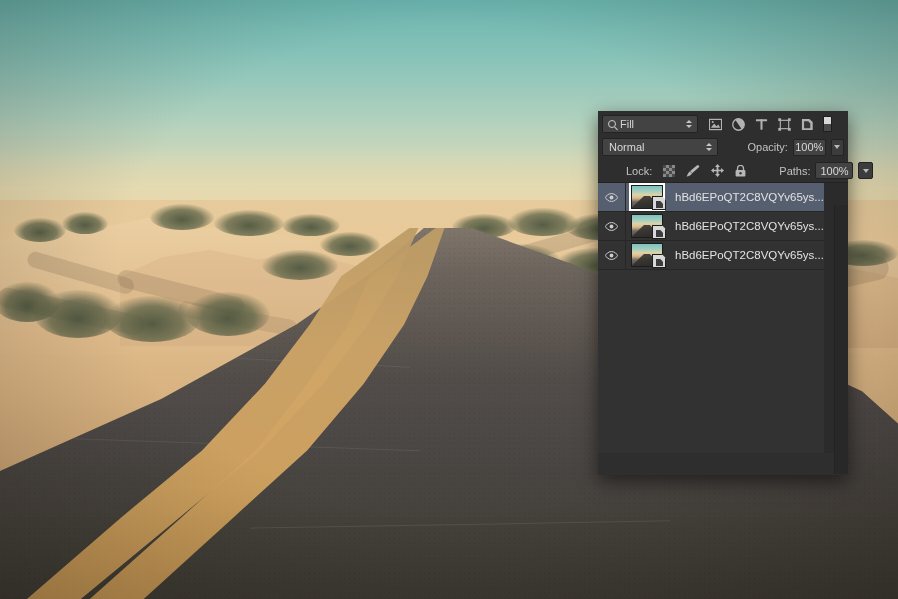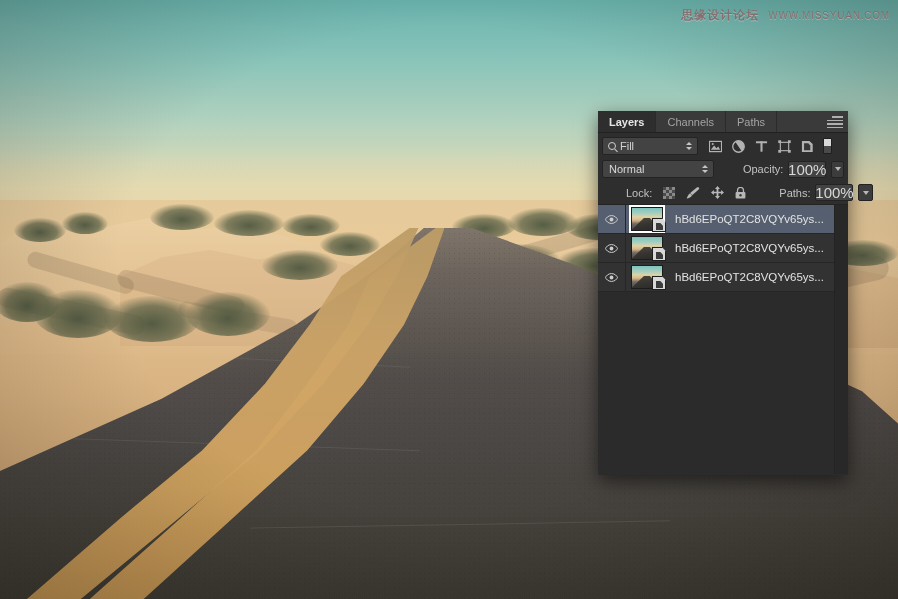--- a/index.html
+++ b/index.html
@@ -257,21 +257,21 @@
     position:relative;
     width:134px; height:18px;
     background:#434343; border:1px solid #232323; border-radius:2px;
     display:flex; align-items:center; padding-left:6px;
     color:#d8d8d8; font-size:11px; cursor:pointer;
   }
   .lbl { color:#c2c2c2; font-size:11px; white-space:nowrap;margin-left:24px; }
   .numbox {
     width:38px; height:17px;
     background:#434343; border:1px solid #232323; border-radius:2px;
-    color:#d8d8d8; font-size:15px;
+    color:#d8d8d8; font-size:11px;
     display:flex; align-items:center; justify-content:center;
     cursor:text;
   }
   .numarrow {
     width:15px;height:17px;
     background:#3c3c3c;border:1px solid #232323;border-radius:2px;
     display:flex;align-items:center;justify-content:center; cursor:pointer;
   }
   .numarrow .dn { width:0;height:0;border-left:3.5px solid transparent;border-right:3.5px solid transparent;border-top:4px solid #b8b8b8;}
 
@@ -335,21 +335,21 @@
     margin-left:12px;
     font-size:11.5px;
     color:#e2e2e2;
     white-space:nowrap; overflow:hidden;
     flex:1;
   }
   .layer-name.bg { font-style:italic; color:#e4e4e4; }
   .lock-badge { margin-right:11px; width:11px;height:12px; opacity:.82; }
 
   .list-empty { background:#2b2b2b; flex:1; }
-  .panel-body { display:flex; flex-direction:column; height:calc(364px - 22px - 24px - 24px - 24px); }
+  .panel-body { display:flex; height:calc(364px - 22px - 24px - 24px - 24px); }
   .panel-scroll-edge {
     position:absolute; right:0; top:94px; bottom:1px; width:14px;
     background:#282828; border-left:1px solid #232323;
   }
 </style>
 </head>
 <body>
 
 <div id="stage">
 
@@ -404,38 +404,23 @@
       <div class="road-crack" style="left:60px;  top:216px; width:360px; transform:rotate(2deg);"></div>
       <div class="road-crack" style="left:250px; top:296px; width:420px; transform:rotate(-1deg);"></div>
     </div>
     <div class="line line-a"></div>
     <div class="line line-b"></div>
 
     <div class="warm"></div>
     <div class="vignette"></div>
   </div>
 
-  <div class="watermark">
-    <span class="cn">思缘设计论坛</span>
-    <span class="url">WWW.MISSYUAN.COM</span>
-  </div>
 
   <div class="panel">
 
-    <div class="tabs">
-      <div class="tab active">Layers</div>
-      <div class="tab">Channels</div>
-      <div class="tab">Paths</div>
-      <div class="panel-menu">
-        <i></i>
-          <i></i>
-          <i></i>
-          <i></i>
-      </div>
-    </div>
 
     <div class="filter-row">
       <div class="kind-select">
         <span class="magnifier"></span>
         <span>Fill</span>
         <span class="spin">
           <span class="up"></span>
             <span class="dn"></span>
         </span>
       </div>

